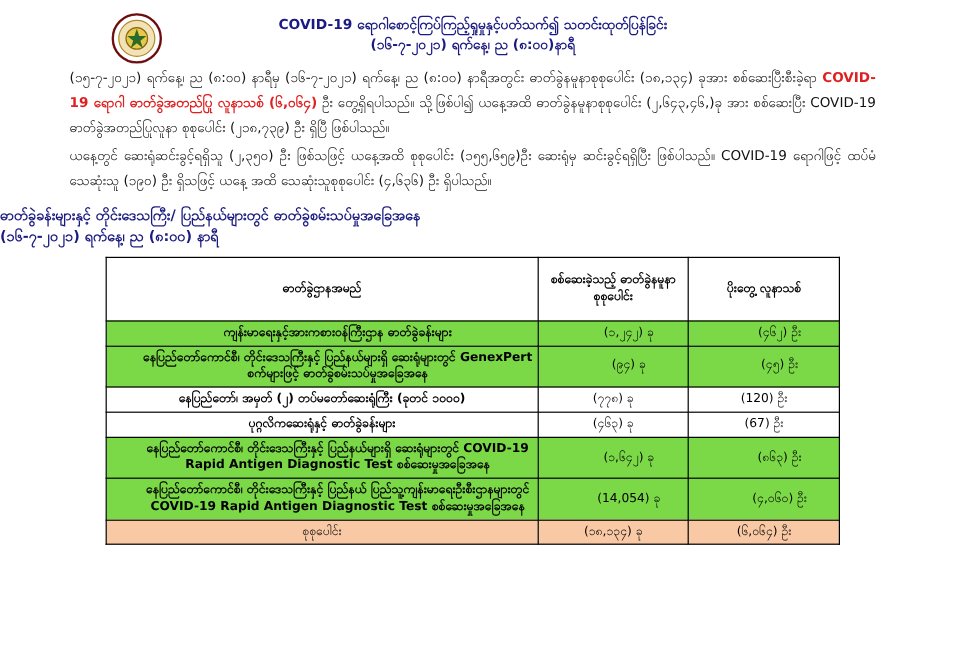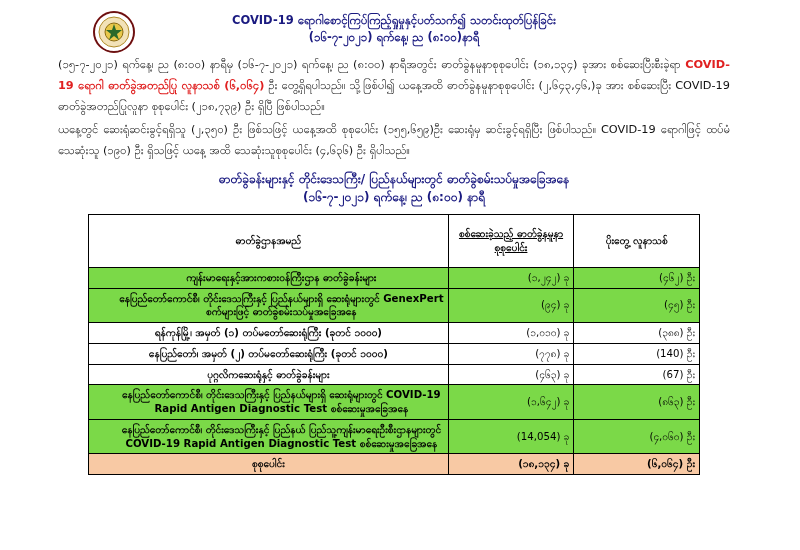--- a/index.html
+++ b/index.html
@@ -52,21 +52,21 @@
     font-size: 11.3px;
     line-height: 1.85;
     text-align: justify;
     text-justify: inter-word;
     color: #111111;
   }
   .para { margin-bottom: 2px; }
   .red { color: #e02020; font-weight: bold; }
 
   .section-title {
-    text-align: center;
+    text-align: left;
     font-size: 12px;
     font-weight: bold;
     color: #1a1a80;
     line-height: 1.5;
     margin-top: 8px;
   }
 
   .table-wrap {
     margin: 8px 88px 0 88px;
   }
@@ -82,29 +82,29 @@
     vertical-align: middle;
     line-height: 1.35;
   }
   table.data th {
     font-weight: bold;
     text-align: center;
     background: #ffffff;
     height: 46px;
   }
   .col-name { width: 60%; text-align: center; }
-  .col-num  { width: 20%; text-align: center; text-decoration: underline; }
+  .col-num  { width: 20%; text-align: center; }
   .col-new  { width: 20%; text-align: center; }
 
   td.name { text-align: center; font-weight: bold; }
-  td.num, td.new { text-align: right; margin-left: 17px; }
+  td.num, td.new { text-align: center; margin-left: 17px; }
 
   tr.green td { background: #7bd948; padding-left: 30px; }
   tr.white td { background: #ffffff; }
-  tr.total td { background: #f8c9a4; font-weight: bold; }
+  tr.total td { background: #f8c9a4; font-weight: normal; }
 </style>
 </head>
 <body>
 
 <div class="page">
 
   <div class="seal">
     <svg width="44" height="44" viewBox="0 0 44 44">
       <circle cx="22" cy="22" r="20" fill="#ffffff" stroke="#8a1a1a" stroke-width="2"></circle>
       <circle cx="22" cy="22" r="15" fill="#f2e2b8" stroke="#b08c2a" stroke-width="1"></circle>
@@ -145,28 +145,23 @@
             <td class="name">ကျန်းမာရေးနှင့်အားကစားဝန်ကြီးဌာန ဓာတ်ခွဲခန်းများ</td>
             <td class="num">(၁,၂၄၂) ခု</td>
             <td class="new">(၄၆၂) ဦး</td>
           </tr>
           <tr class="green">
             <td class="name">နေပြည်တော်ကောင်စီ၊ တိုင်းဒေသကြီးနှင့် ပြည်နယ်များရှိ ဆေးရုံများတွင် GenexPert စက်များဖြင့် ဓာတ်ခွဲစမ်းသပ်မှုအခြေအနေ</td>
             <td class="num">(၉၄) ခု</td>
             <td class="new">(၄၅) ဦး</td>
           </tr>
           <tr class="white">
-            <td class="name">ရန်ကုန်မြို့၊ အမှတ် (၁) တပ်မတော်ဆေးရုံကြီး (ခုတင် ၁၀၀၀)</td>
-            <td class="num">(၁,၀၁၀) ခု</td>
-            <td class="new">(၃၈၈) ဦး</td>
-          </tr>
-          <tr class="white">
             <td class="name">နေပြည်တော်၊ အမှတ် (၂) တပ်မတော်ဆေးရုံကြီး (ခုတင် ၁၀၀၀)</td>
             <td class="num">(၇၇၈) ခု</td>
-            <td class="new">(140) ဦး</td>
+            <td class="new">(120) ဦး</td>
           </tr>
           <tr class="white">
             <td class="name">ပုဂ္ဂလိကဆေးရုံနှင့် ဓာတ်ခွဲခန်းများ</td>
             <td class="num">(၄၆၃) ခု</td>
             <td class="new">(67) ဦး</td>
           </tr>
           <tr class="green">
             <td class="name">နေပြည်တော်ကောင်စီ၊ တိုင်းဒေသကြီးနှင့် ပြည်နယ်များရှိ ဆေးရုံများတွင် COVID-19 Rapid Antigen Diagnostic Test စစ်ဆေးမှုအခြေအနေ</td>
             <td class="num">(၁,၆၄၂) ခု</td>
             <td class="new">(၈၆၃) ဦး</td>

